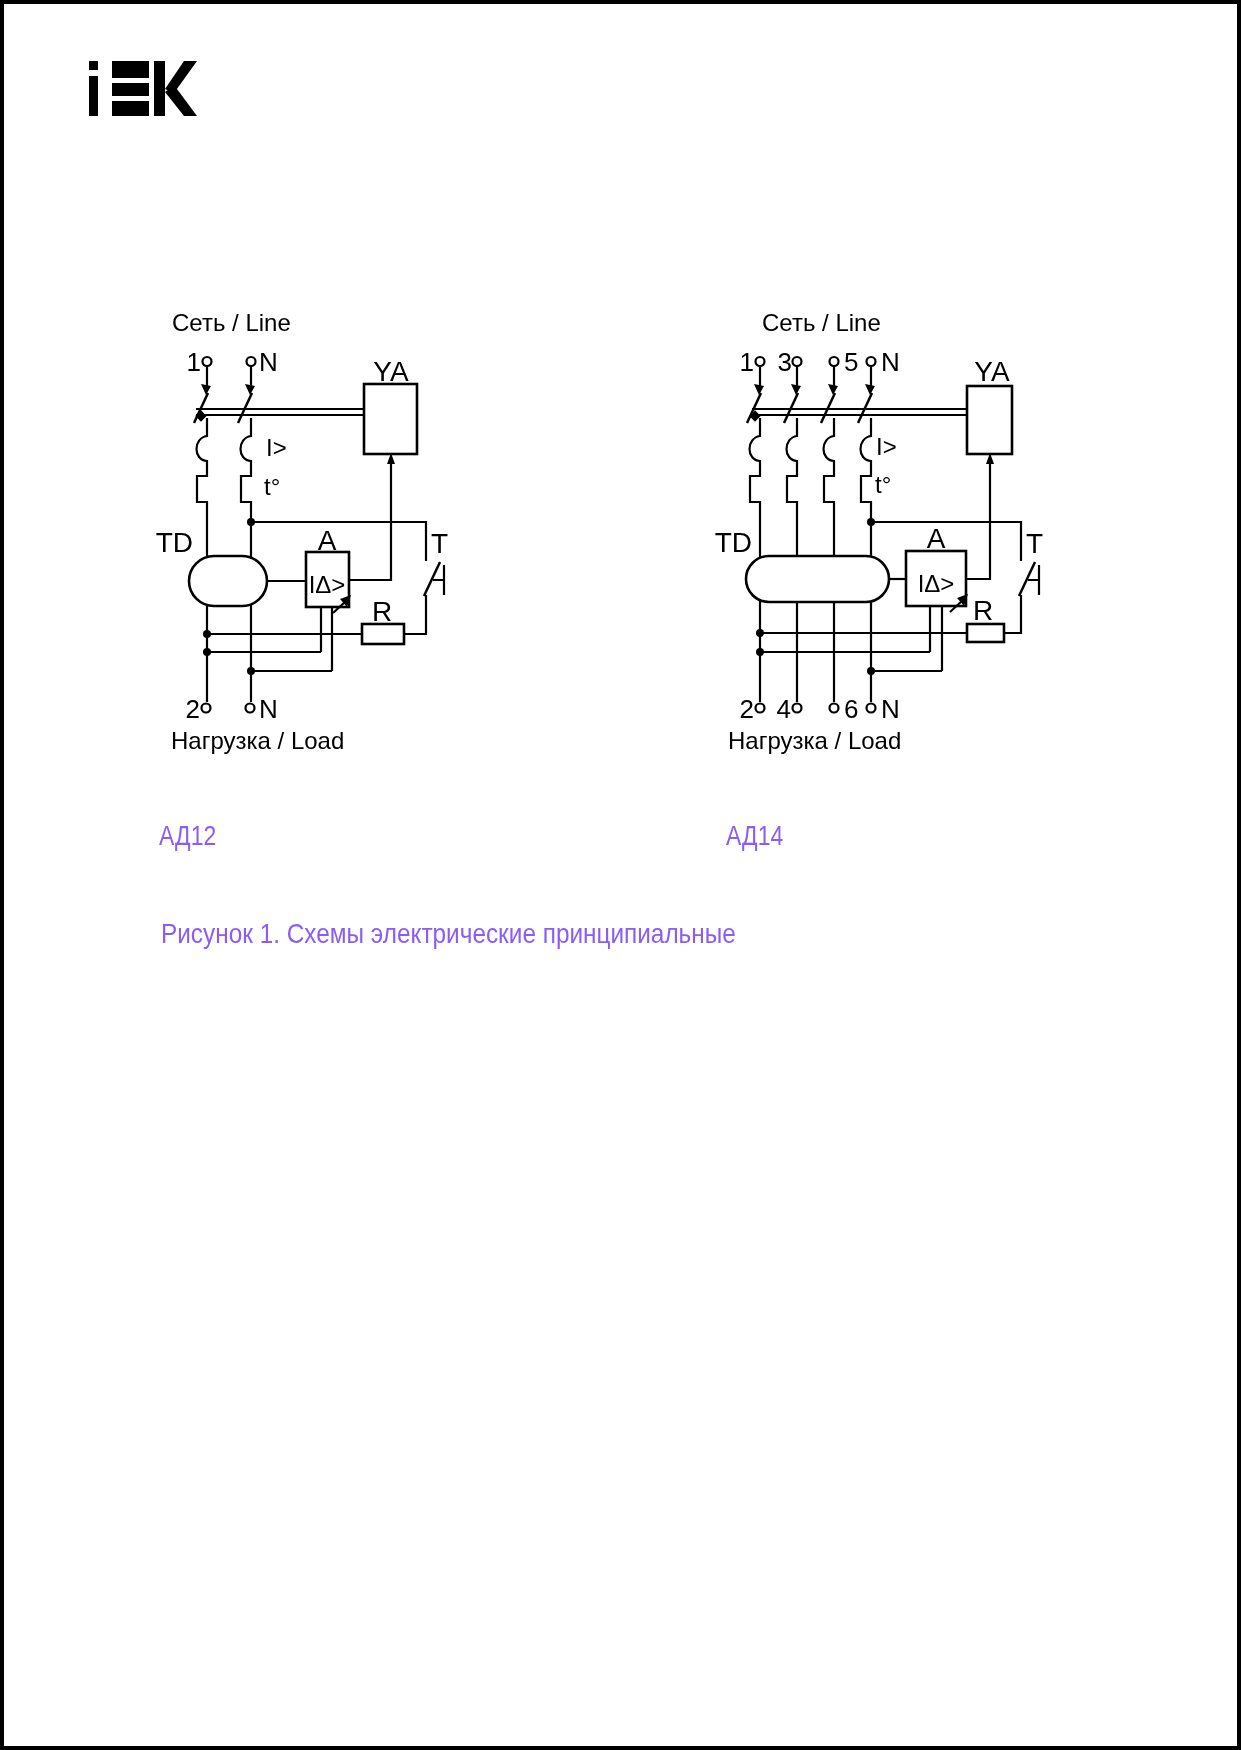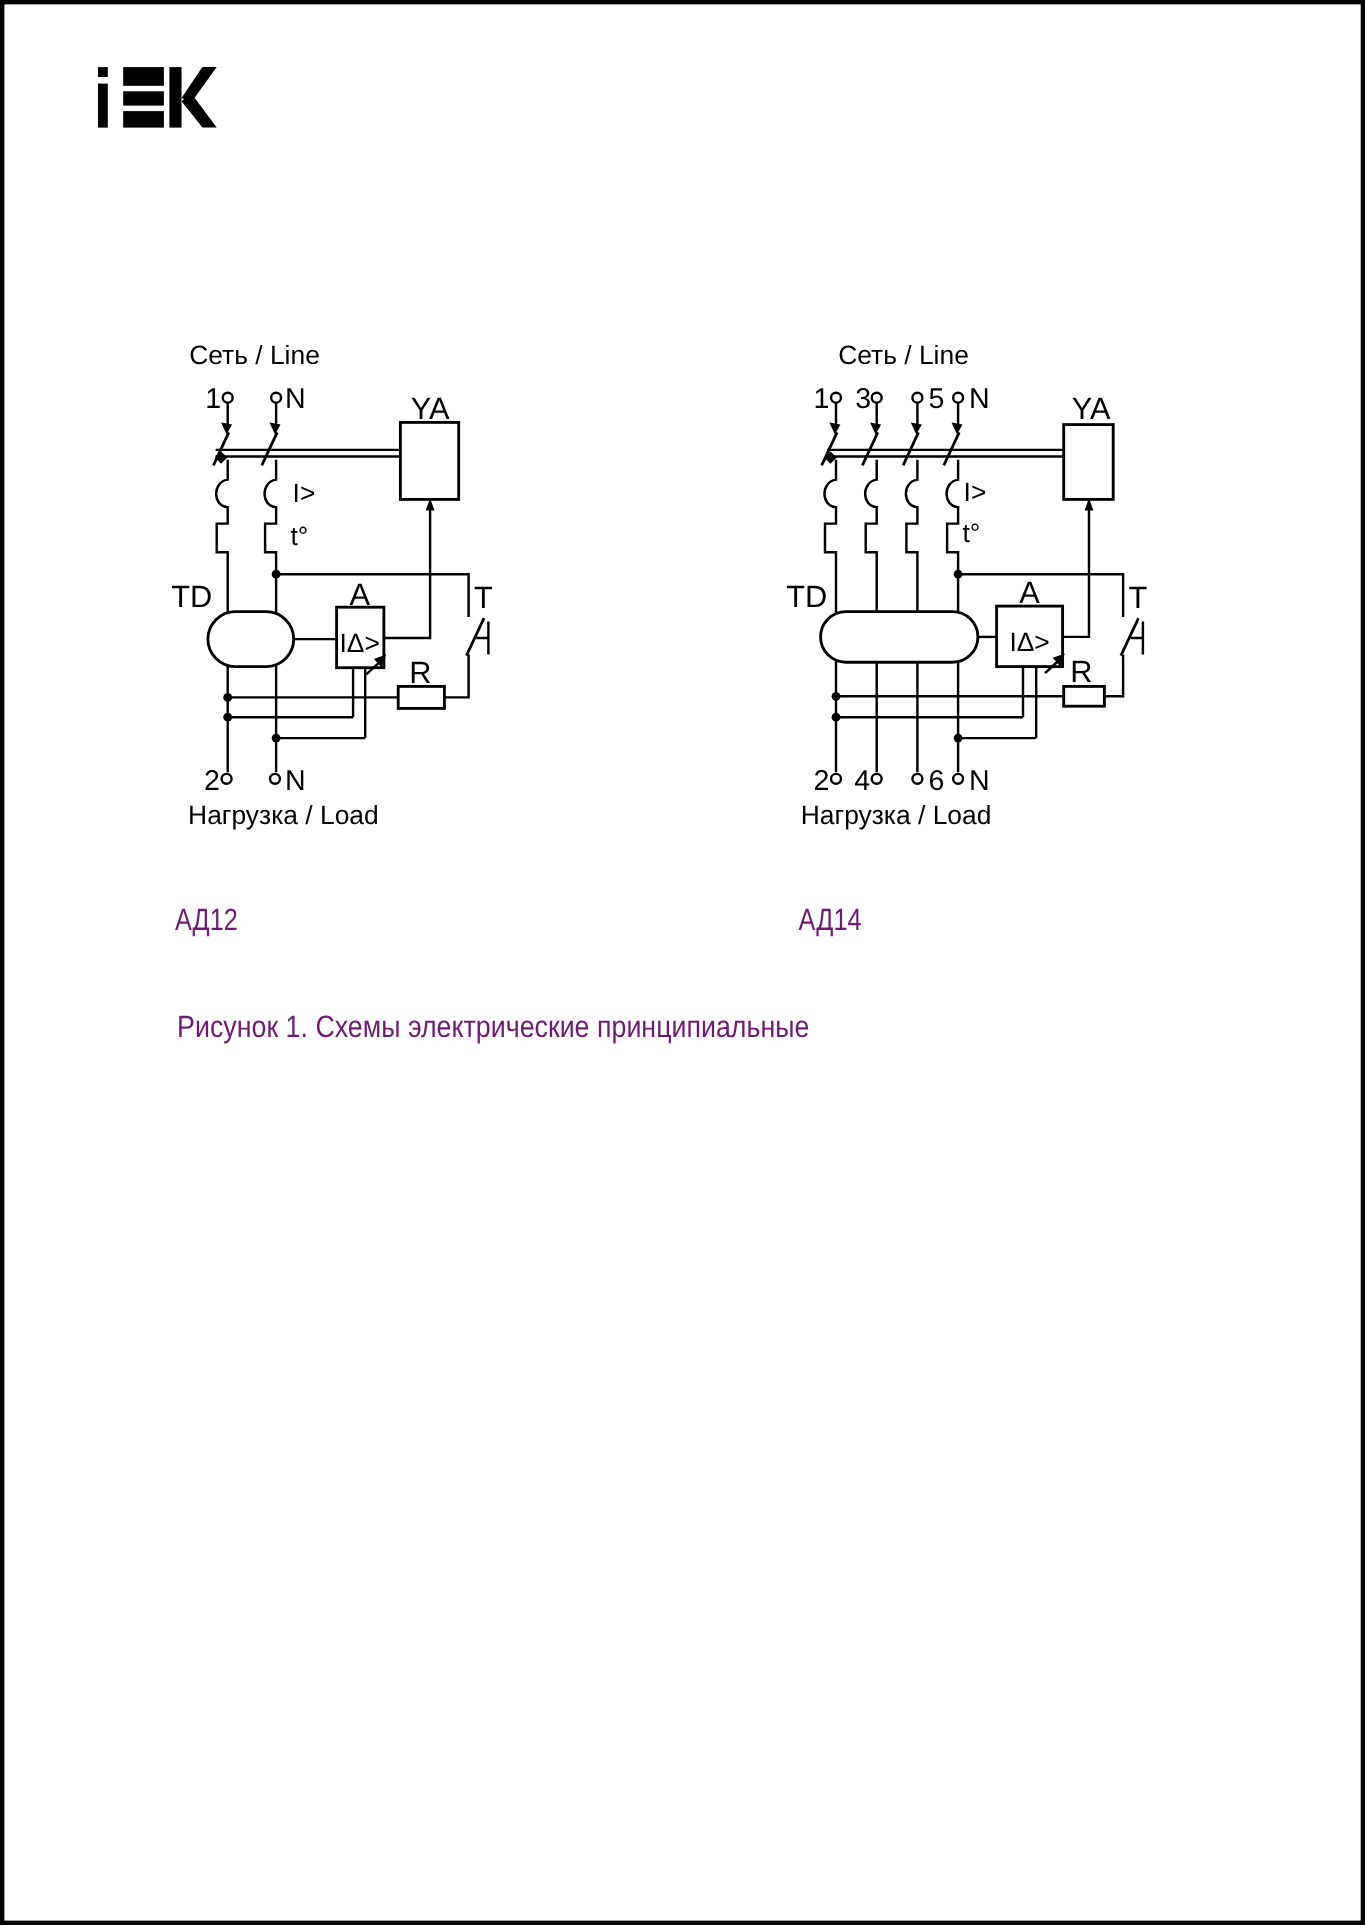--- a/index.html
+++ b/index.html
@@ -4,21 +4,21 @@
 <style>
   html,body{margin:0;padding:0;background:#e8e8e8;}
   .page{
     position:relative;
     width:1241px;height:1750px;
     background:#ffffff;
     border:4px solid #000;
     box-sizing:border-box;
     overflow:hidden;
     font-family:"Liberation Sans", sans-serif;
-    color:#701a75;
+    color:#8b5cf6;
   }
   .abs{position:absolute;}
   .logo{left:85px;top:57px;width:110px;height:57px;}
   .schem{left:0;top:0;width:1241px;height:1750px;}
   svg text{
     font-family:"Liberation Sans", sans-serif;
     fill:#000;
   }
   .t24{font-size:24px;}
   .t26{font-size:26px;}

